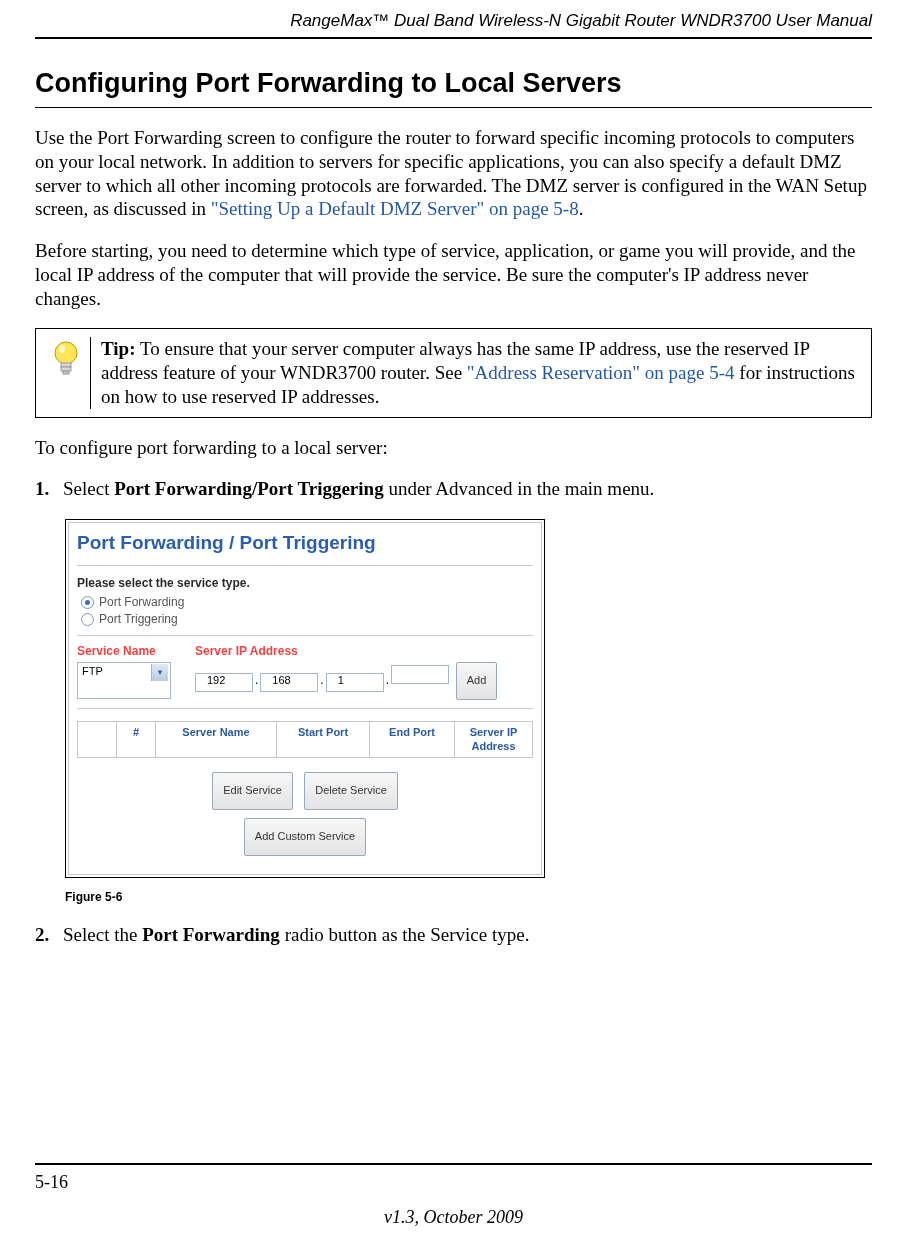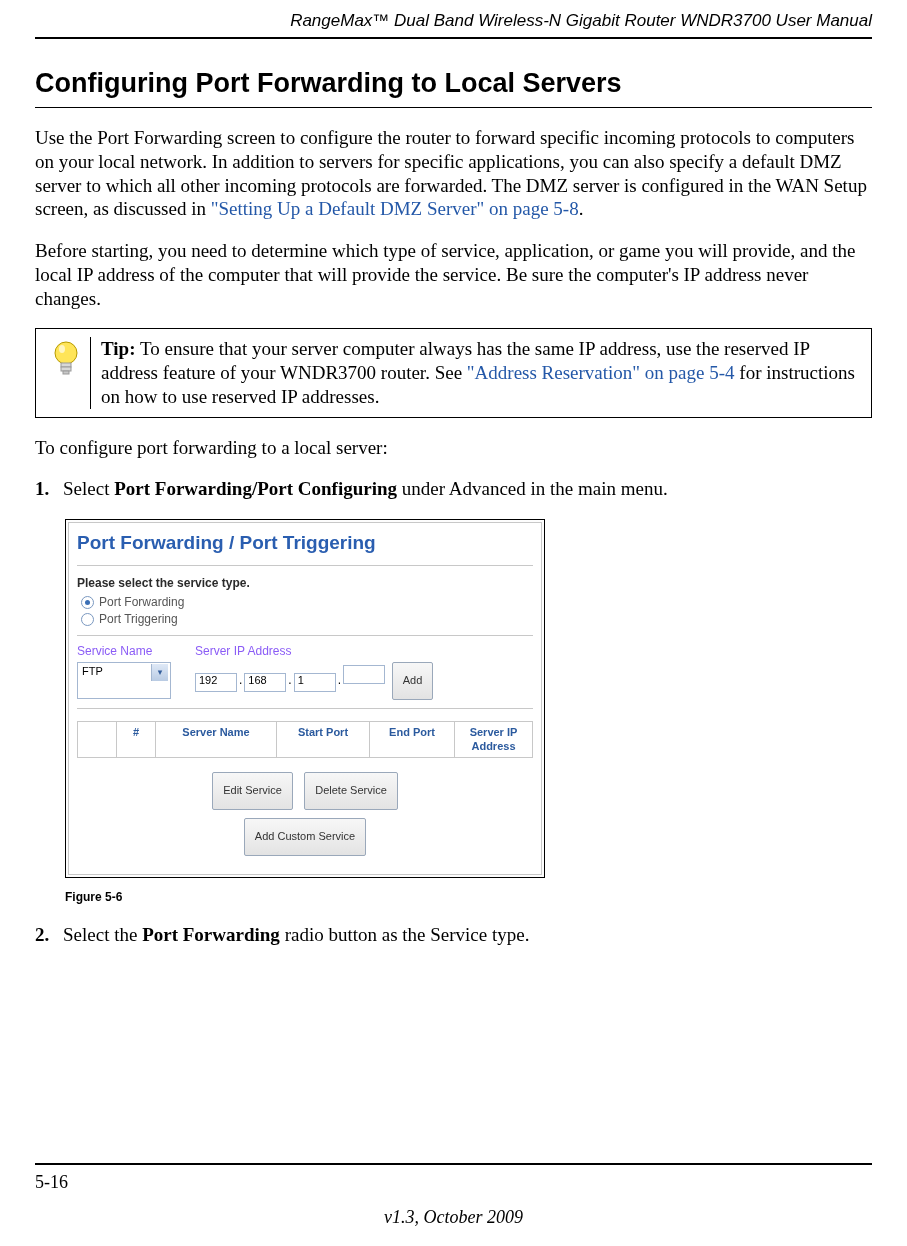--- a/index.html
+++ b/index.html
@@ -91,34 +91,34 @@
     margin: 4px 0 4px 0;
   }
   .radio-row { display: flex; align-items: center; gap: 5px; margin: 2px 0 2px 4px; color: #555;}
   .radio {
     width: 11px; height: 11px; border: 1px solid #7a98c0; border-radius: 50%;
     display: inline-flex; align-items: center; justify-content: center; background: #fff;
   }
   .radio.selected::after { content:""; width:5px; height:5px; background:#3b6fb5; border-radius:50%; }
   .row-hr { border: 0; border-top: 1px solid #c8c8c8; margin: 8px 0; }
   .fields-row { display: flex; gap: 24px; }
-  .field-col .lbl { font-weight: normal; color: #8b5cf6; margin-bottom: 3px; }
+  .field-col .lbl { font-weight: bold; color: #ef4444; margin-bottom: 3px; }
   .fake-select {
     display: inline-flex; align-items: center;
     border: 1px solid #a4b7d1; background: #fff; height: 19px; width: 86px;
     font-size: 11px; padding: 0 2px 16px 4px; justify-content: space-between;
   }
   .select-arrow {
     width: 16px; height: 17px; background: linear-gradient(#dfe9f7,#b9cbe3);
     border-left: 1px solid #a4b7d1; display: flex; align-items:center; justify-content:center;
     color:#355f9c; font-size:9px;
   }
   .ip-input {
     border: 1px solid #a4b7d1; background: #fff; width: 34px; height: 17px;
-    font-size: 11px; padding: 0 3px; display:inline-block; text-align:left;
+    font-size: 11px; padding: 0 11px; display:inline-block; text-align:left;
   }
   .dots { margin: 0 2px; }
   .btn {
     border: 1px solid #9aa8ba; background: linear-gradient(#f7f7f7,#e3e3e3);
     height: 20px; padding: 8px 10px; font-size: 11px; border-radius: 2px;
     display: inline-flex; align-items: center; color:#333;
   }
   .fwd-table {
     margin-top: 12px;
     border: 1px solid #c8c8c8;
@@ -180,21 +180,21 @@
     <div class="tip-text">
       <span class="tip-label">Tip:</span><span> To ensure that your server computer always has the same IP address, use the reserved IP address feature of your WNDR3700 router. See </span><span class="link">"Address Reservation" on page 5-4</span><span> for instructions on how to use reserved IP addresses.</span>
     </div>
   </div>
 
   <p>To configure port forwarding to a local server:</p>
 
   <ol class="steps">
     <li>
       <span class="step-num">1.</span>
-      <span>Select </span><span class="bold">Port Forwarding/Port Configuring</span><span> under Advanced in the main menu.</span>
+      <span>Select </span><span class="bold">Port Forwarding/Port Triggering</span><span> under Advanced in the main menu.</span>
     </li>
   </ol>
 
   <div class="figure-wrap">
     <div class="fig-box">
       <div class="fig-inner">
         <div class="fig-title">Port Forwarding / Port Triggering</div>
 
         <div class="sub-label">Please select the service type.</div>
         <div class="radio-row">

